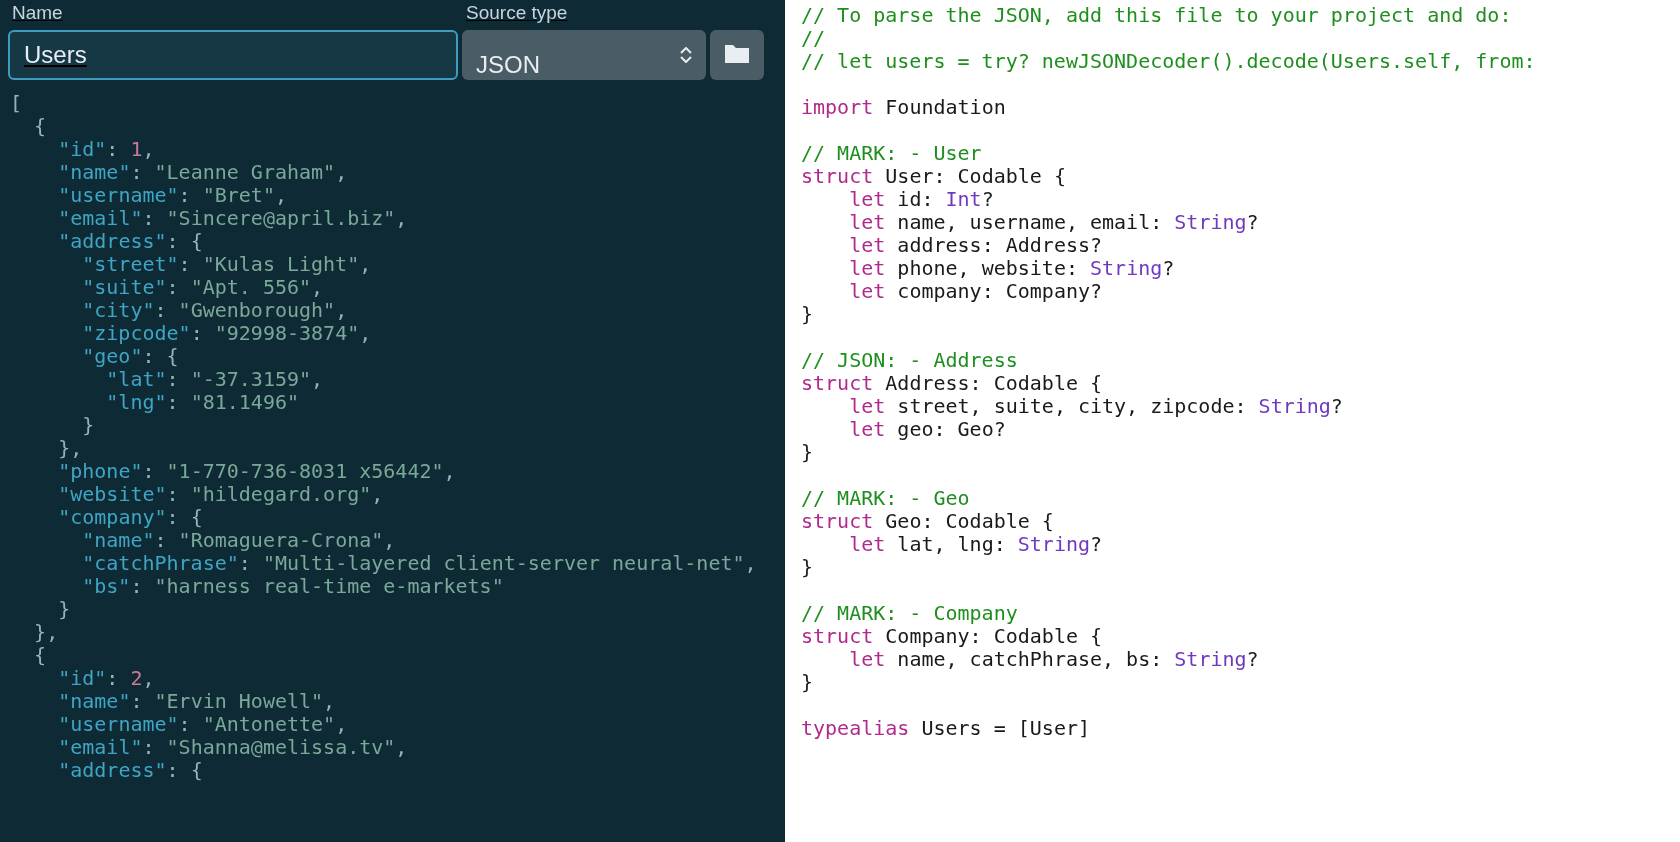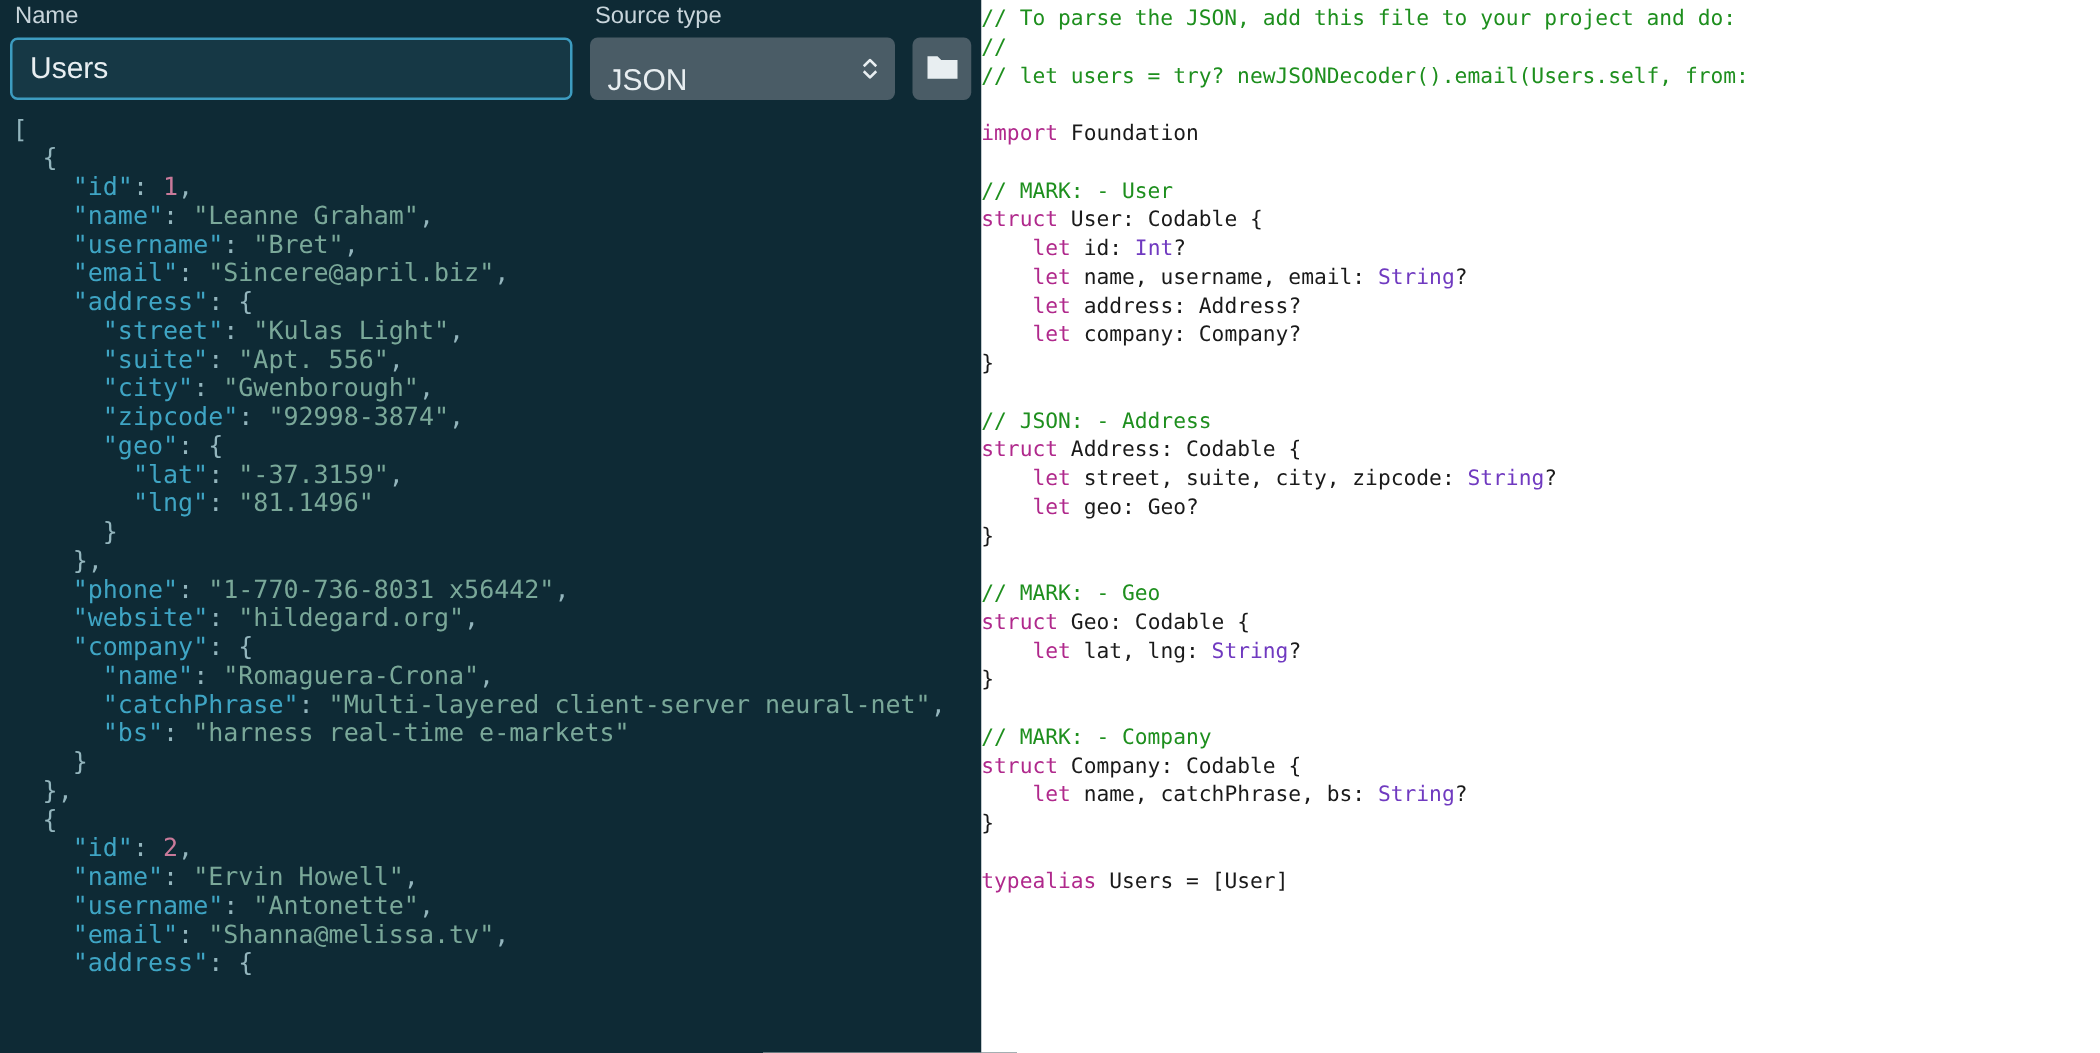--- a/index.html
+++ b/index.html
@@ -15,31 +15,32 @@
   width: 785px;
   height: 100%;
   background: #0e2a35;
   display: flex;
   flex-direction: column;
 }
 .right-panel {
   flex: 1;
   height: 100%;
   background: #ffffff;
-  padding: 4px 0;
+  padding: 4px 16px;
   font-family: "SF Mono", Menlo, Monaco, Consolas, monospace;
-  font-size: 17px;
+  font-size: 20px;
   line-height: 23px;
   overflow: hidden;
 }
 .toolbar {
   padding: 2px 8px 8px 8px;
   display: flex;
-  gap: 14px;
+  gap: 4px;
   align-items: flex-end;
+  text-decoration: underline;
 }
 .field-group { display: flex; flex-direction: column; }
 .field-label {
   color: #c8d5db;
   font-size: 19px;
   margin-bottom: 6px;
   padding-left: 4px;
 }
 .name-input {
   width: 450px;
@@ -175,29 +176,30 @@
     <span class="key">"name"</span><span class="pn">: </span><span class="str">"Ervin Howell"</span><span class="pn">,</span>
     <span class="key">"username"</span><span class="pn">: </span><span class="str">"Antonette"</span><span class="pn">,</span>
     <span class="key">"email"</span><span class="pn">: </span><span class="str">"Shanna@melissa.tv"</span><span class="pn">,</span>
     <span class="key">"address"</span><span class="pn">: </span><span class="br">{</span>
 </div>
 </div>
 
 <div class="right-panel code" id="swift-output">
     <div><span class="cm">// To parse the JSON, add this file to your project and do:</span></div>
     <div><span class="cm">//</span></div>
-    <div><span class="cm">//    let users = try? newJSONDecoder().email(Users.self, from: </span></div>
+    <div><span class="cm">//    let users = try? newJSONDecoder().decode(Users.self, from: </span></div>
     <div>&nbsp;</div>
     <div><span class="kw">import</span> <span class="id">Foundation</span></div>
     <div>&nbsp;</div>
     <div><span class="cm">// MARK: - User</span></div>
     <div><span class="kw">struct</span> <span class="id">User</span><span class="pn2">: </span><span class="id">Codable</span> <span class="pn2">{</span></div>
     <div>&nbsp;&nbsp;&nbsp;&nbsp;<span class="kw">let</span> <span class="id">id</span><span class="pn2">: </span><span class="ty">Int</span><span class="pn2">?</span></div>
     <div>&nbsp;&nbsp;&nbsp;&nbsp;<span class="kw">let</span> <span class="id">name, username, email</span><span class="pn2">: </span><span class="ty">String</span><span class="pn2">?</span></div>
     <div>&nbsp;&nbsp;&nbsp;&nbsp;<span class="kw">let</span> <span class="id">address</span><span class="pn2">: </span><span class="id">Address</span><span class="pn2">?</span></div>
+    <div>&nbsp;&nbsp;&nbsp;&nbsp;<span class="kw">let</span> <span class="id">phone, website</span><span class="pn2">: </span><span class="ty">String</span><span class="pn2">?</span></div>
     <div>&nbsp;&nbsp;&nbsp;&nbsp;<span class="kw">let</span> <span class="id">company</span><span class="pn2">: </span><span class="id">Company</span><span class="pn2">?</span></div>
     <div><span class="pn2">}</span></div>
     <div>&nbsp;</div>
     <div><span class="cm">// JSON: - Address</span></div>
     <div><span class="kw">struct</span> <span class="id">Address</span><span class="pn2">: </span><span class="id">Codable</span> <span class="pn2">{</span></div>
     <div>&nbsp;&nbsp;&nbsp;&nbsp;<span class="kw">let</span> <span class="id">street, suite, city, zipcode</span><span class="pn2">: </span><span class="ty">String</span><span class="pn2">?</span></div>
     <div>&nbsp;&nbsp;&nbsp;&nbsp;<span class="kw">let</span> <span class="id">geo</span><span class="pn2">: </span><span class="id">Geo</span><span class="pn2">?</span></div>
     <div><span class="pn2">}</span></div>
     <div>&nbsp;</div>
     <div><span class="cm">// MARK: - Geo</span></div>

